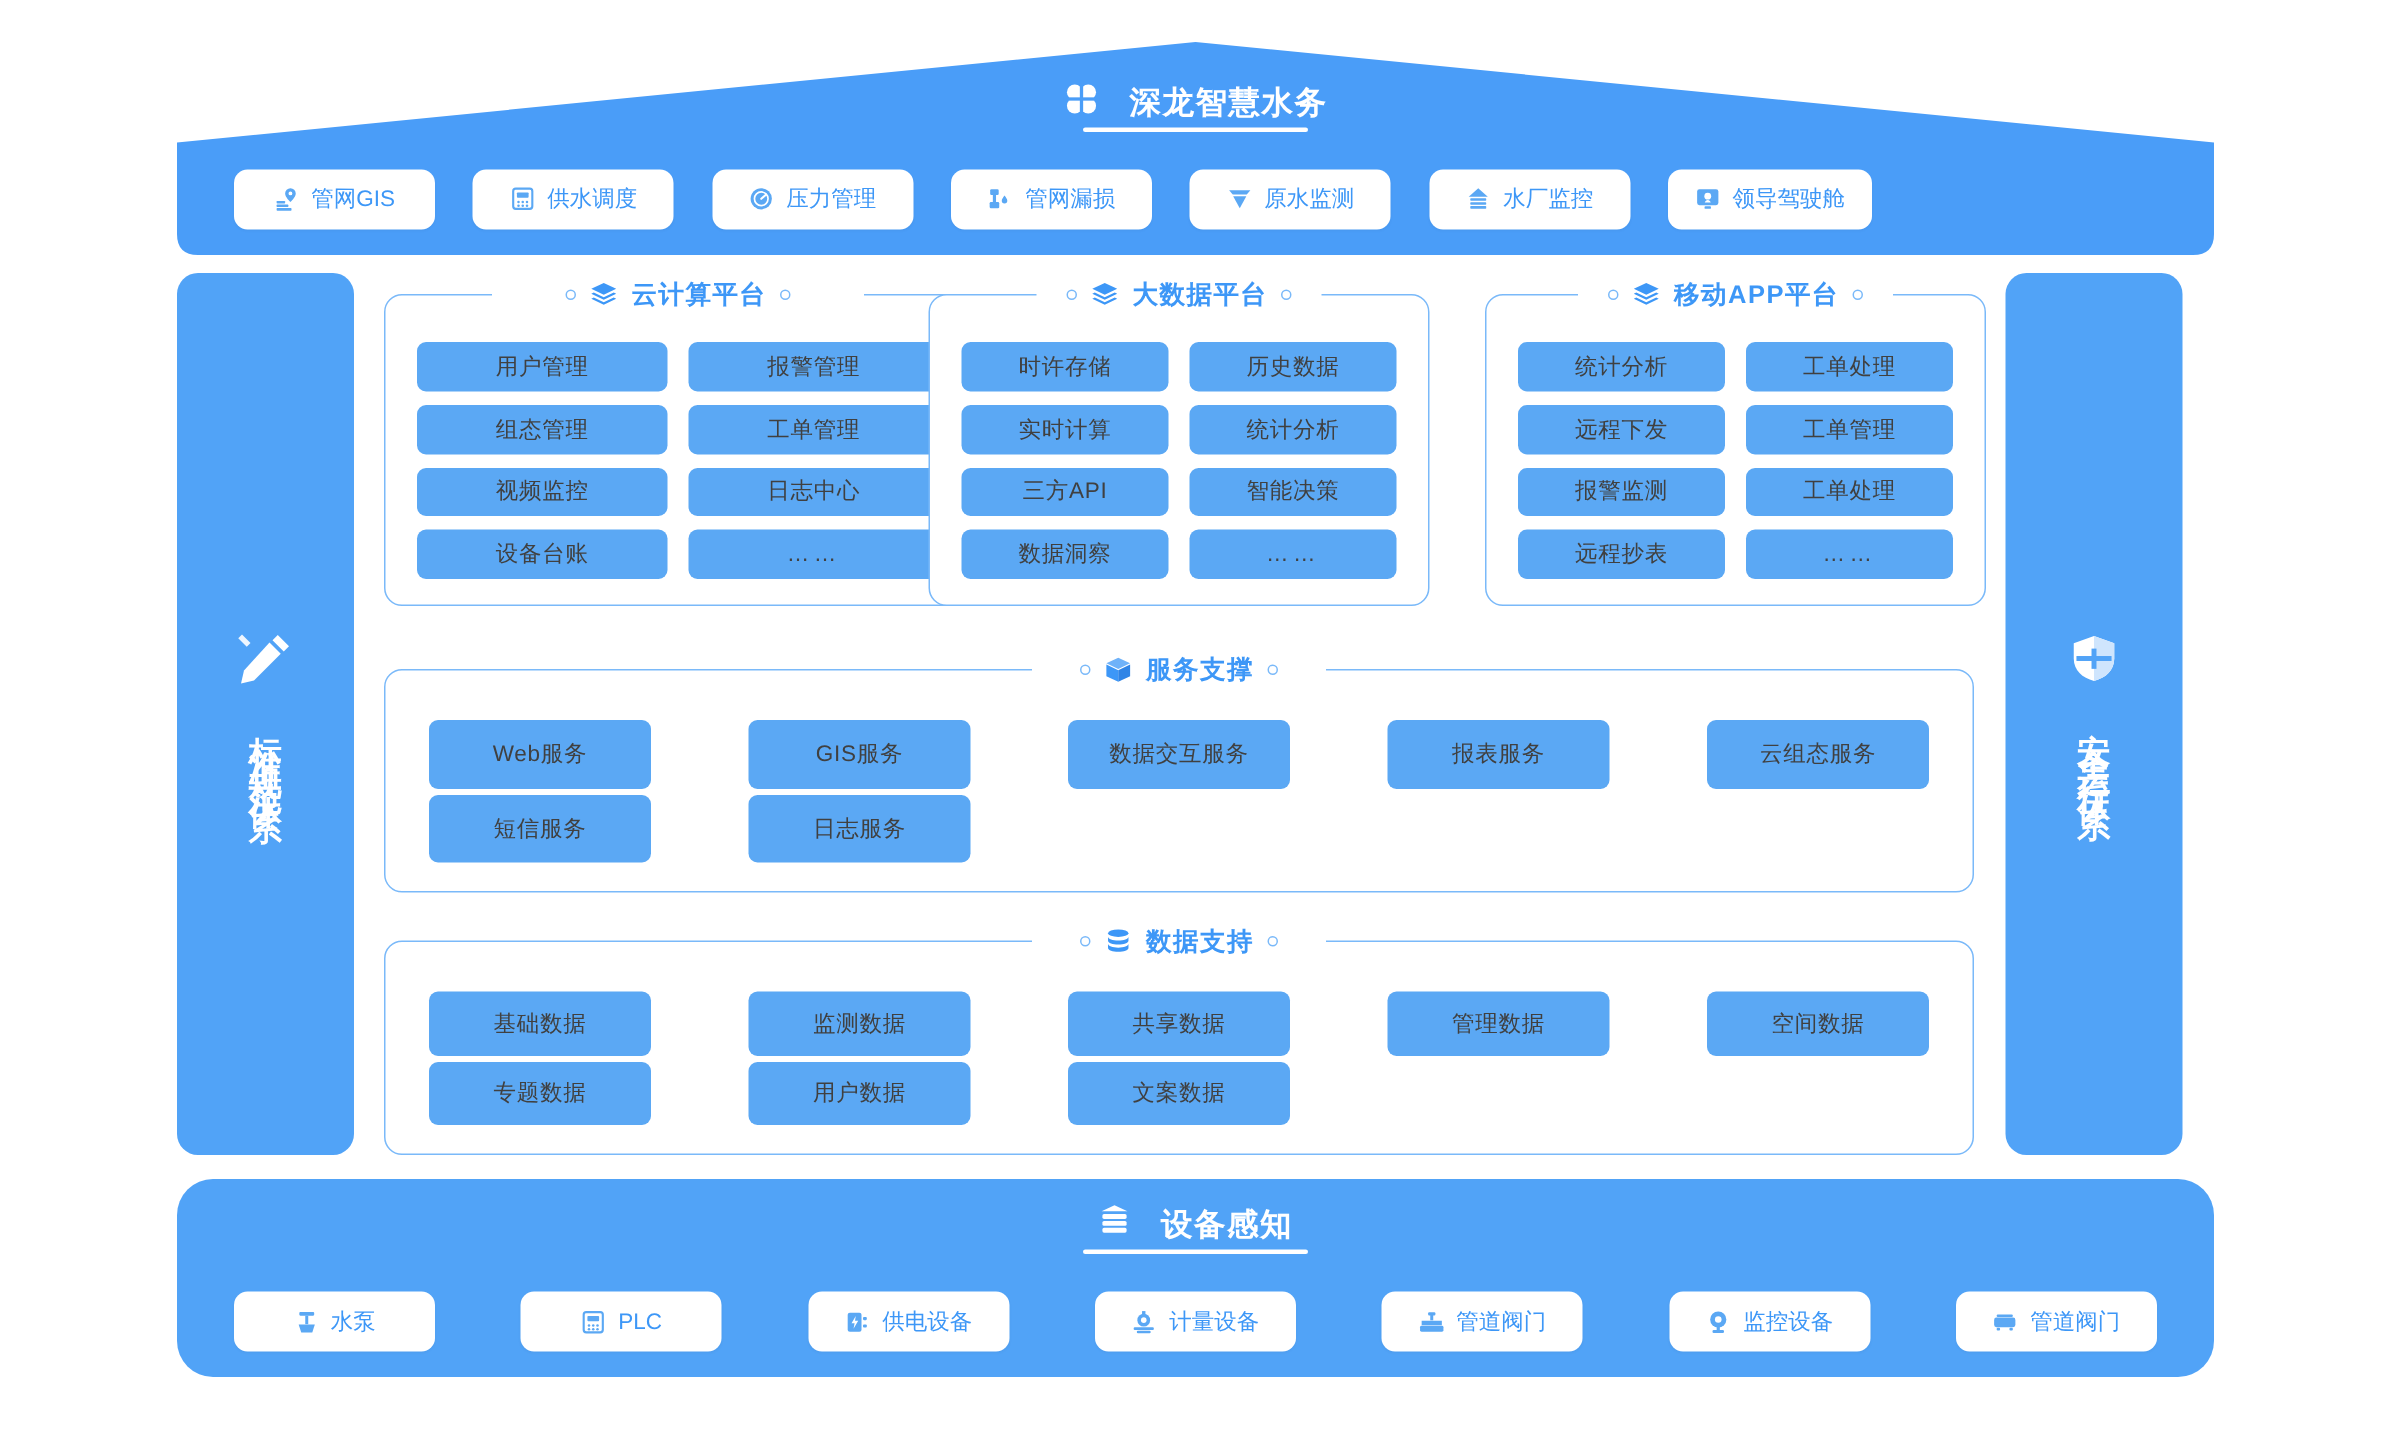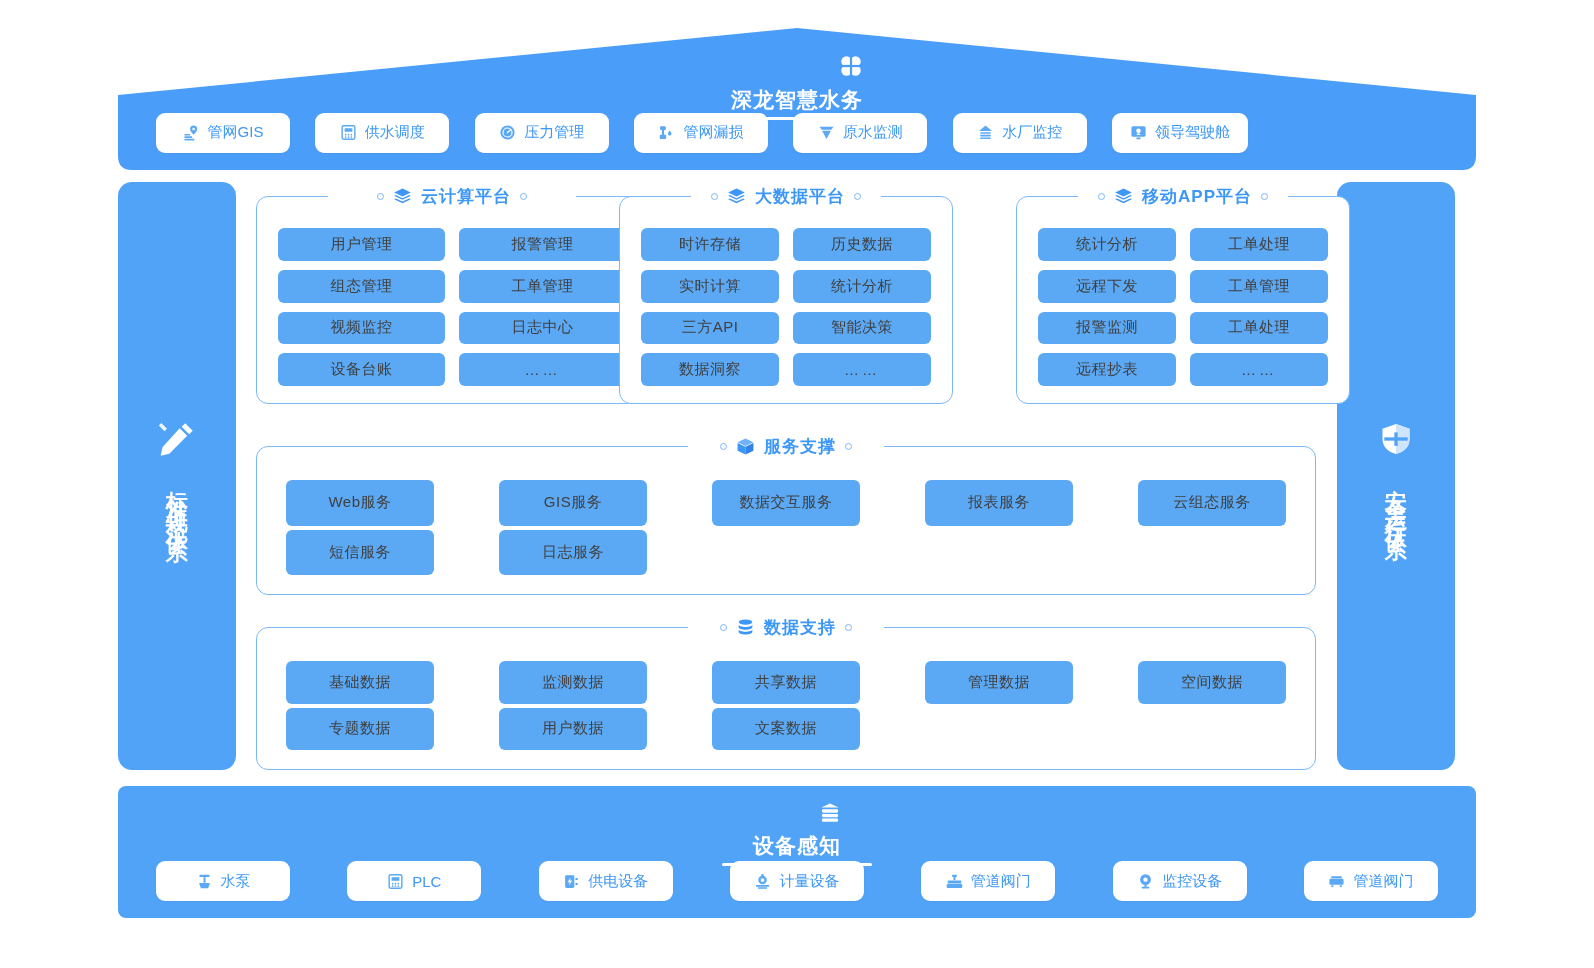--- a/index.html
+++ b/index.html
@@ -17,21 +17,21 @@
   .header-inner {
     position: absolute; left: 0; top: 67px; width: 1168px; height: 75px;
     display: flex; align-items: center; justify-content: space-between;
     padding: 0 38px;
   }
   .title-block {
     position: absolute; left: 0; right: 0; top: 26px;
     display: flex; align-items: center; justify-content: center;
     flex-direction: column; gap: 3px;
   }
-  .title-row { display: flex; align-items: flex-end; gap: 8px; flex-direction: column; }
+  .title-row { display: flex; align-items: flex-start; gap: 20px; }
   .title-text { color: #ffffff; font-size: 21px; font-weight: bold; letter-spacing: 1px; }
   .title-rule { width: 150px; height: 2.5px; background: #ffffff; border-radius: 2px; }
 
   .nav-pill {
     background: #ffffff; border-radius: 9px;
     height: 40px; min-width: 134px;
     display: flex; align-items: center; justify-content: center; gap: 8px;
     padding: 0 18px;
     color: #3d97f7; font-size: 15px;
     box-shadow: 0 1px 2px rgba(0,0,0,0.04);
@@ -84,36 +84,36 @@
   .chip.dots { letter-spacing: 3px; }
 
   
   .plat { top: 0; height: 222px; }
   .plat .grid {
     left: 22px; right: 22px; top: 46px; bottom: 18px;
     grid-template-columns: 1fr 1fr; gap: 9px 14px;
   }
   #plat-cloud { left: 0;    width: 392px; }
   #plat-bigd  { left: 363px; width: 334px; }
-  #plat-app   { left: 760px; width: 334px; }
+  #plat-app   { left: 734px; width: 334px; }
 
   
   .wide { left: 0; width: 1060px; }
   #panel-service { top: 250px; height: 163px; }
   #panel-data    { top: 431px; height: 157px; }
   .wide .grid {
     left: 30px; right: 30px; top: 48px; bottom: 20px;
     grid-template-columns: repeat(5, 1fr); gap: 4px 65px;
   }
   .wide .chip { font-size: 15px; }
 
   
   #device-band {
     position: absolute; left: 118px; top: 786px; width: 1358px; height: 132px;
-    background: #51a3f7; border-radius: 8px;
+    background: #51a3f7; border-radius: 24px;
   }
   .device-title {
     position: absolute; left: 0; right: 0; top: 16px;
     display: flex; flex-direction: column; align-items: center; gap: 3px;
   }
   .device-row {
     position: absolute; left: 38px; right: 38px; bottom: 17px;
     display: flex; align-items: center; justify-content: space-between;
   }
   svg { display: block; }

